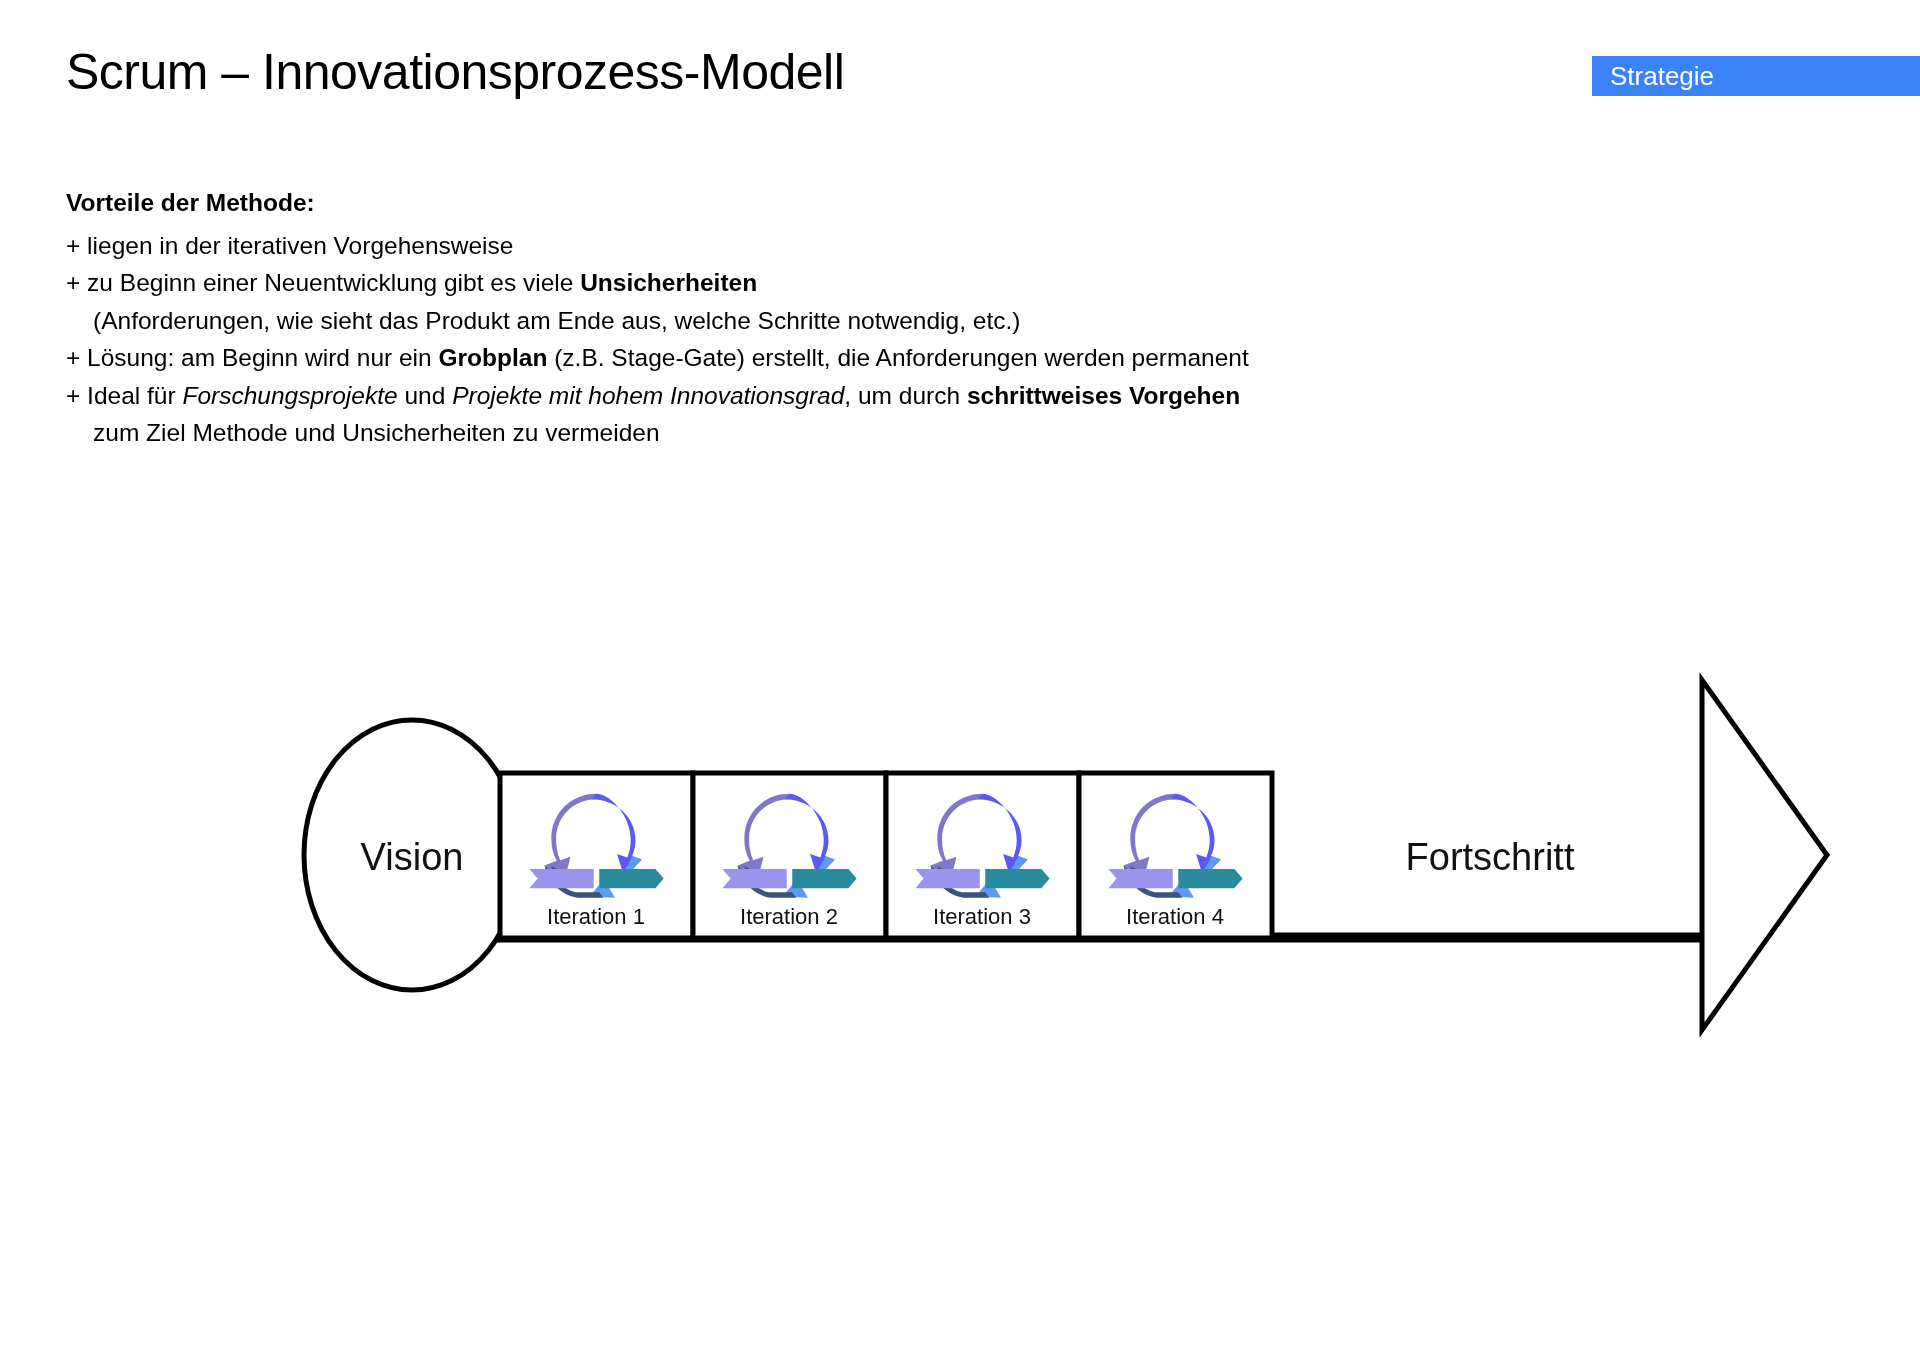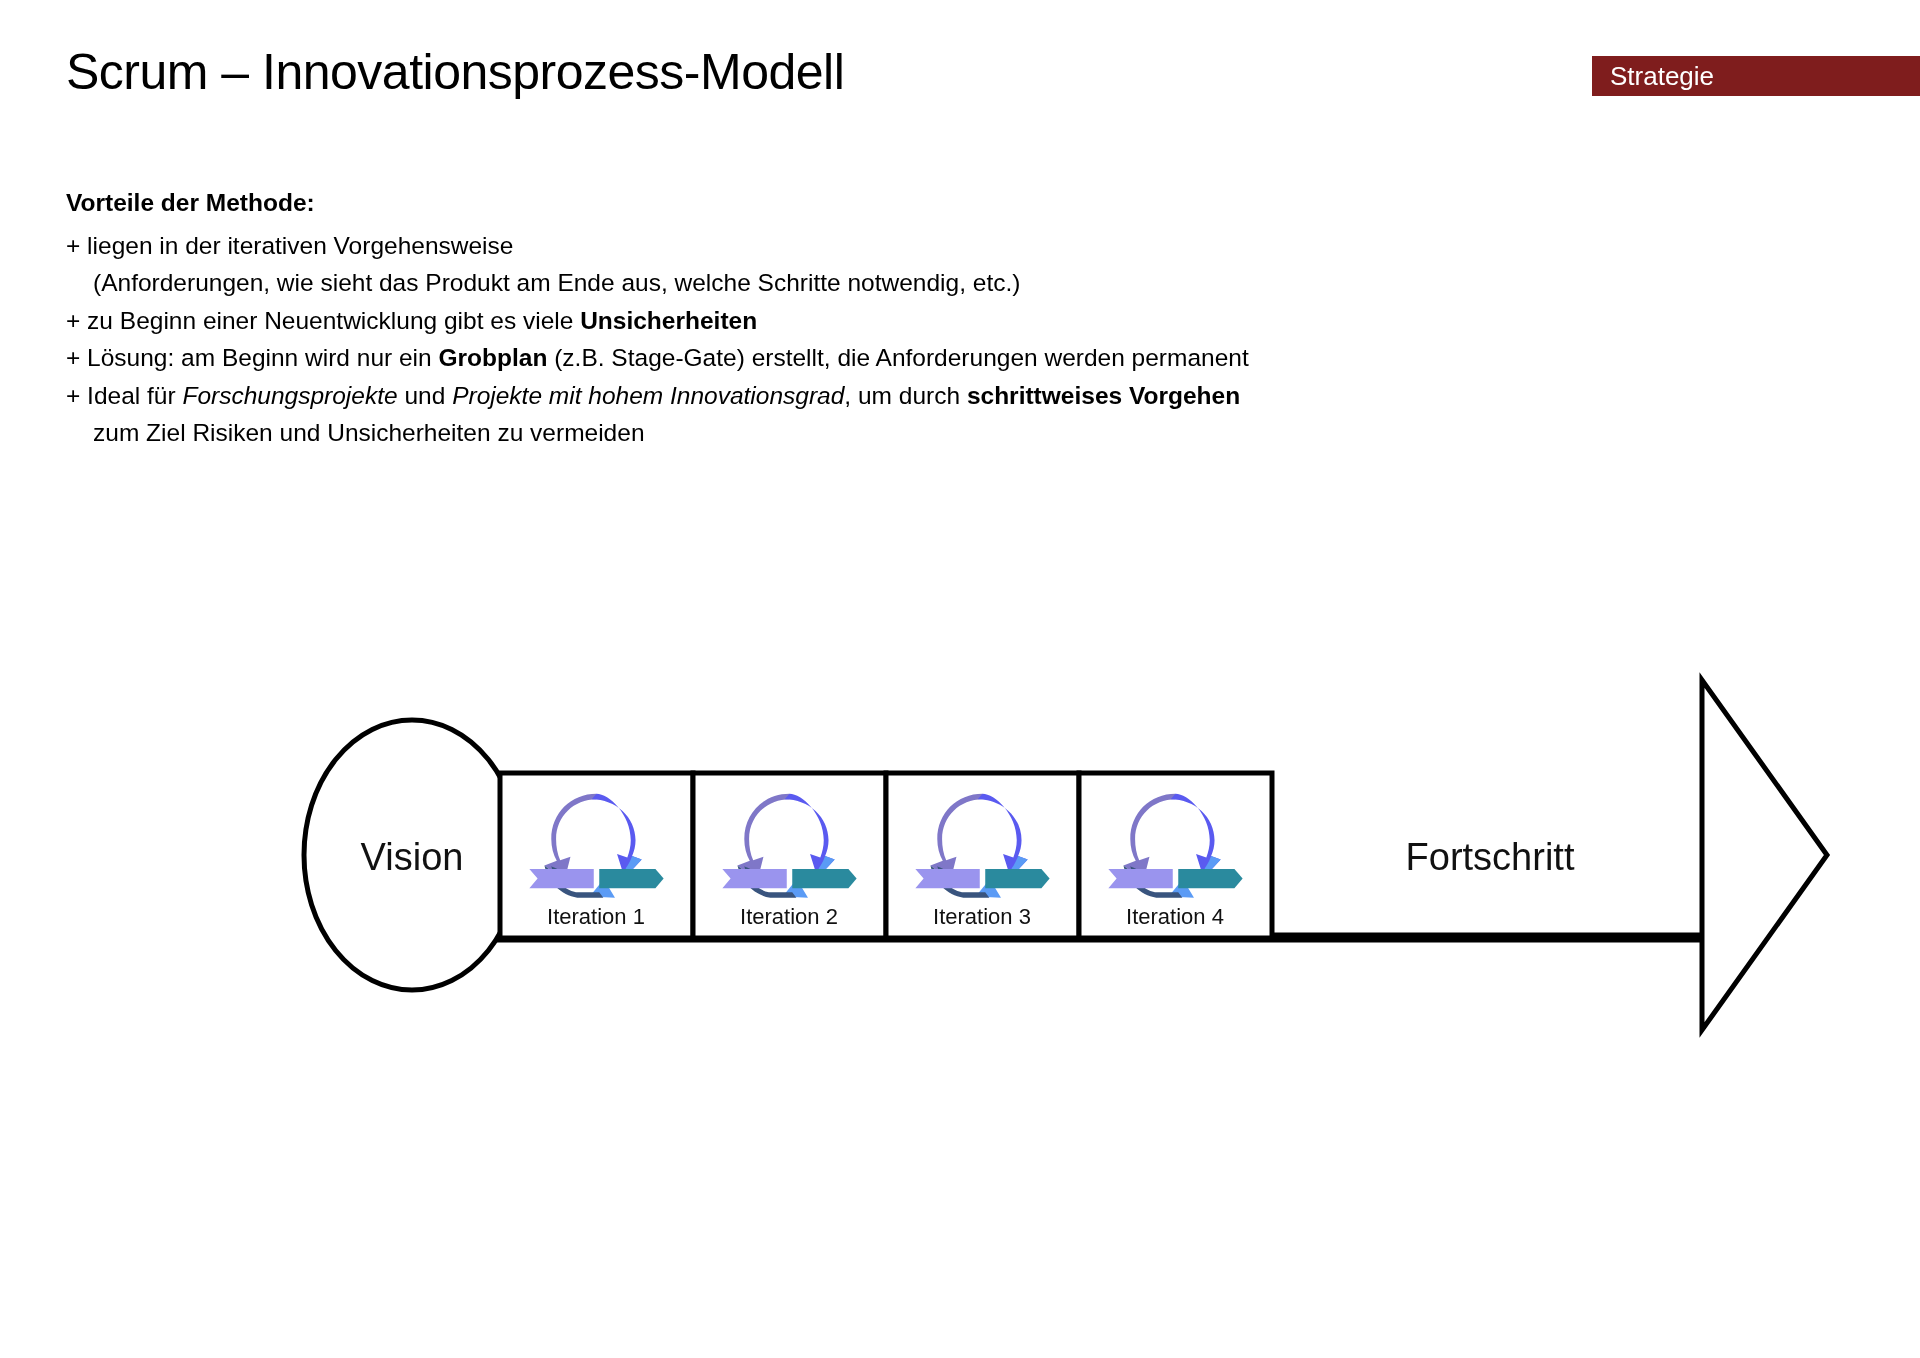--- a/index.html
+++ b/index.html
@@ -26,21 +26,21 @@
     letter-spacing: -0.5px;
     white-space: nowrap;
     line-height: 1.05;
   }
   #category-badge {
     position: absolute;
     left: 1592px;
     top: 56px;
     width: 328px;
     height: 40px;
-    background: #7f1d1d;
+    background: #3b82f6;
     color: #ffffff;
     font-size: 26px;
     line-height: 40px;
     padding-left: 18px;
     box-sizing: border-box;
     white-space: nowrap;
   }
 
   
   #advantages-block {
@@ -96,25 +96,25 @@
 <body>
 
 <div id="slide-title">Scrum – Innovationsprozess-Modell</div>
 
 <div id="category-badge">Strategie</div>
 
 <div id="advantages-block">
   <div class="text-line heading-line">Vorteile der Methode:</div>
   <div id="advantages-lines">
       <div class="text-line"><span>+ liegen in der iterativen Vorgehensweise</span></div>
+      <div class="text-line"><span>+ zu Beginn einer Neuentwicklung gibt es viele </span><span class="b">Unsicherheiten</span></div>
       <div class="text-line indented"><span>(Anforderungen, wie sieht das Produkt am Ende aus, welche Schritte notwendig, etc.)</span></div>
-      <div class="text-line"><span>+ zu Beginn einer Neuentwicklung gibt es viele </span><span class="b">Unsicherheiten</span></div>
       <div class="text-line"><span>+ Lösung: am Beginn wird nur ein </span><span class="b">Grobplan</span><span> (z.B. Stage-Gate) erstellt, die Anforderungen werden permanent</span></div>
       <div class="text-line"><span>+ Ideal für </span><span class="i">Forschungsprojekte</span><span> und </span><span class="i">Projekte mit hohem Innovationsgrad</span><span>, um durch </span><span class="b">schrittweises Vorgehen</span></div>
-      <div class="text-line indented"><span>zum Ziel Risiken und Unsicherheiten zu vermeiden</span></div>
+      <div class="text-line indented"><span>zum Ziel Methode und Unsicherheiten zu vermeiden</span></div>
     </div>
 </div>
 
 <div id="process-diagram">
   <svg width="1920" height="420" viewBox="0 0 1920 420" xmlns="http://www.w3.org/2000/svg">
     <defs>
 
       <symbol id="scrum-cycle" viewBox="0 0 200 160">
 
         <path d="M100 8

